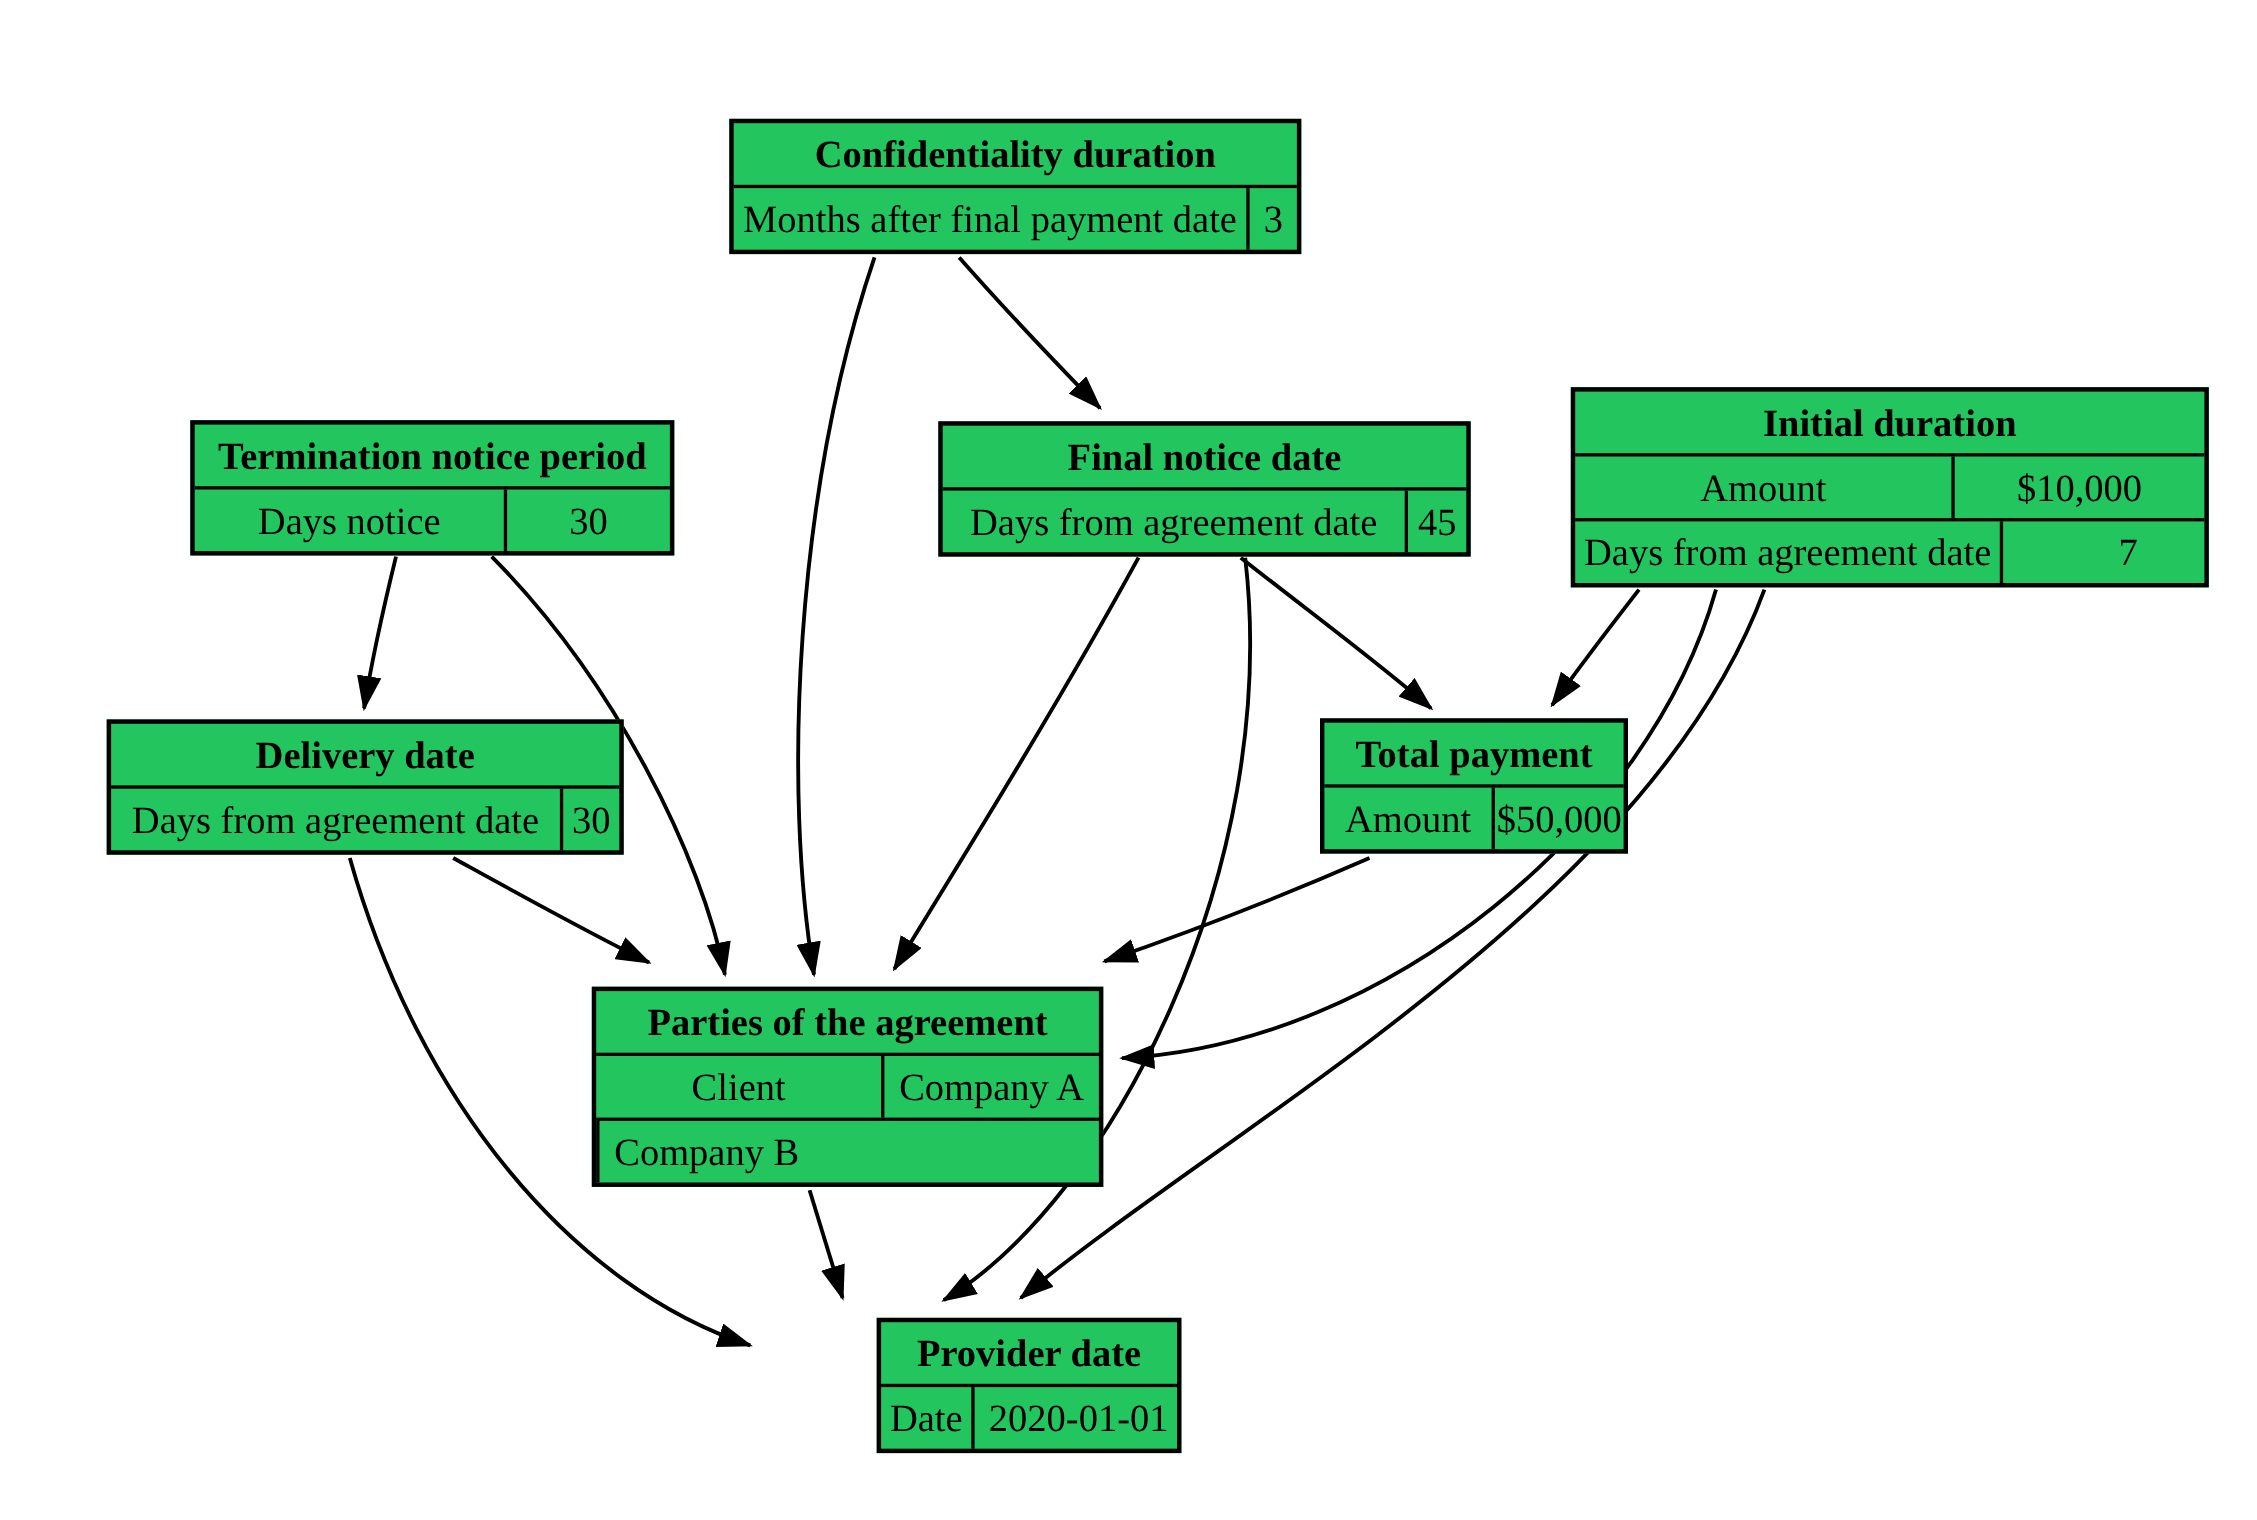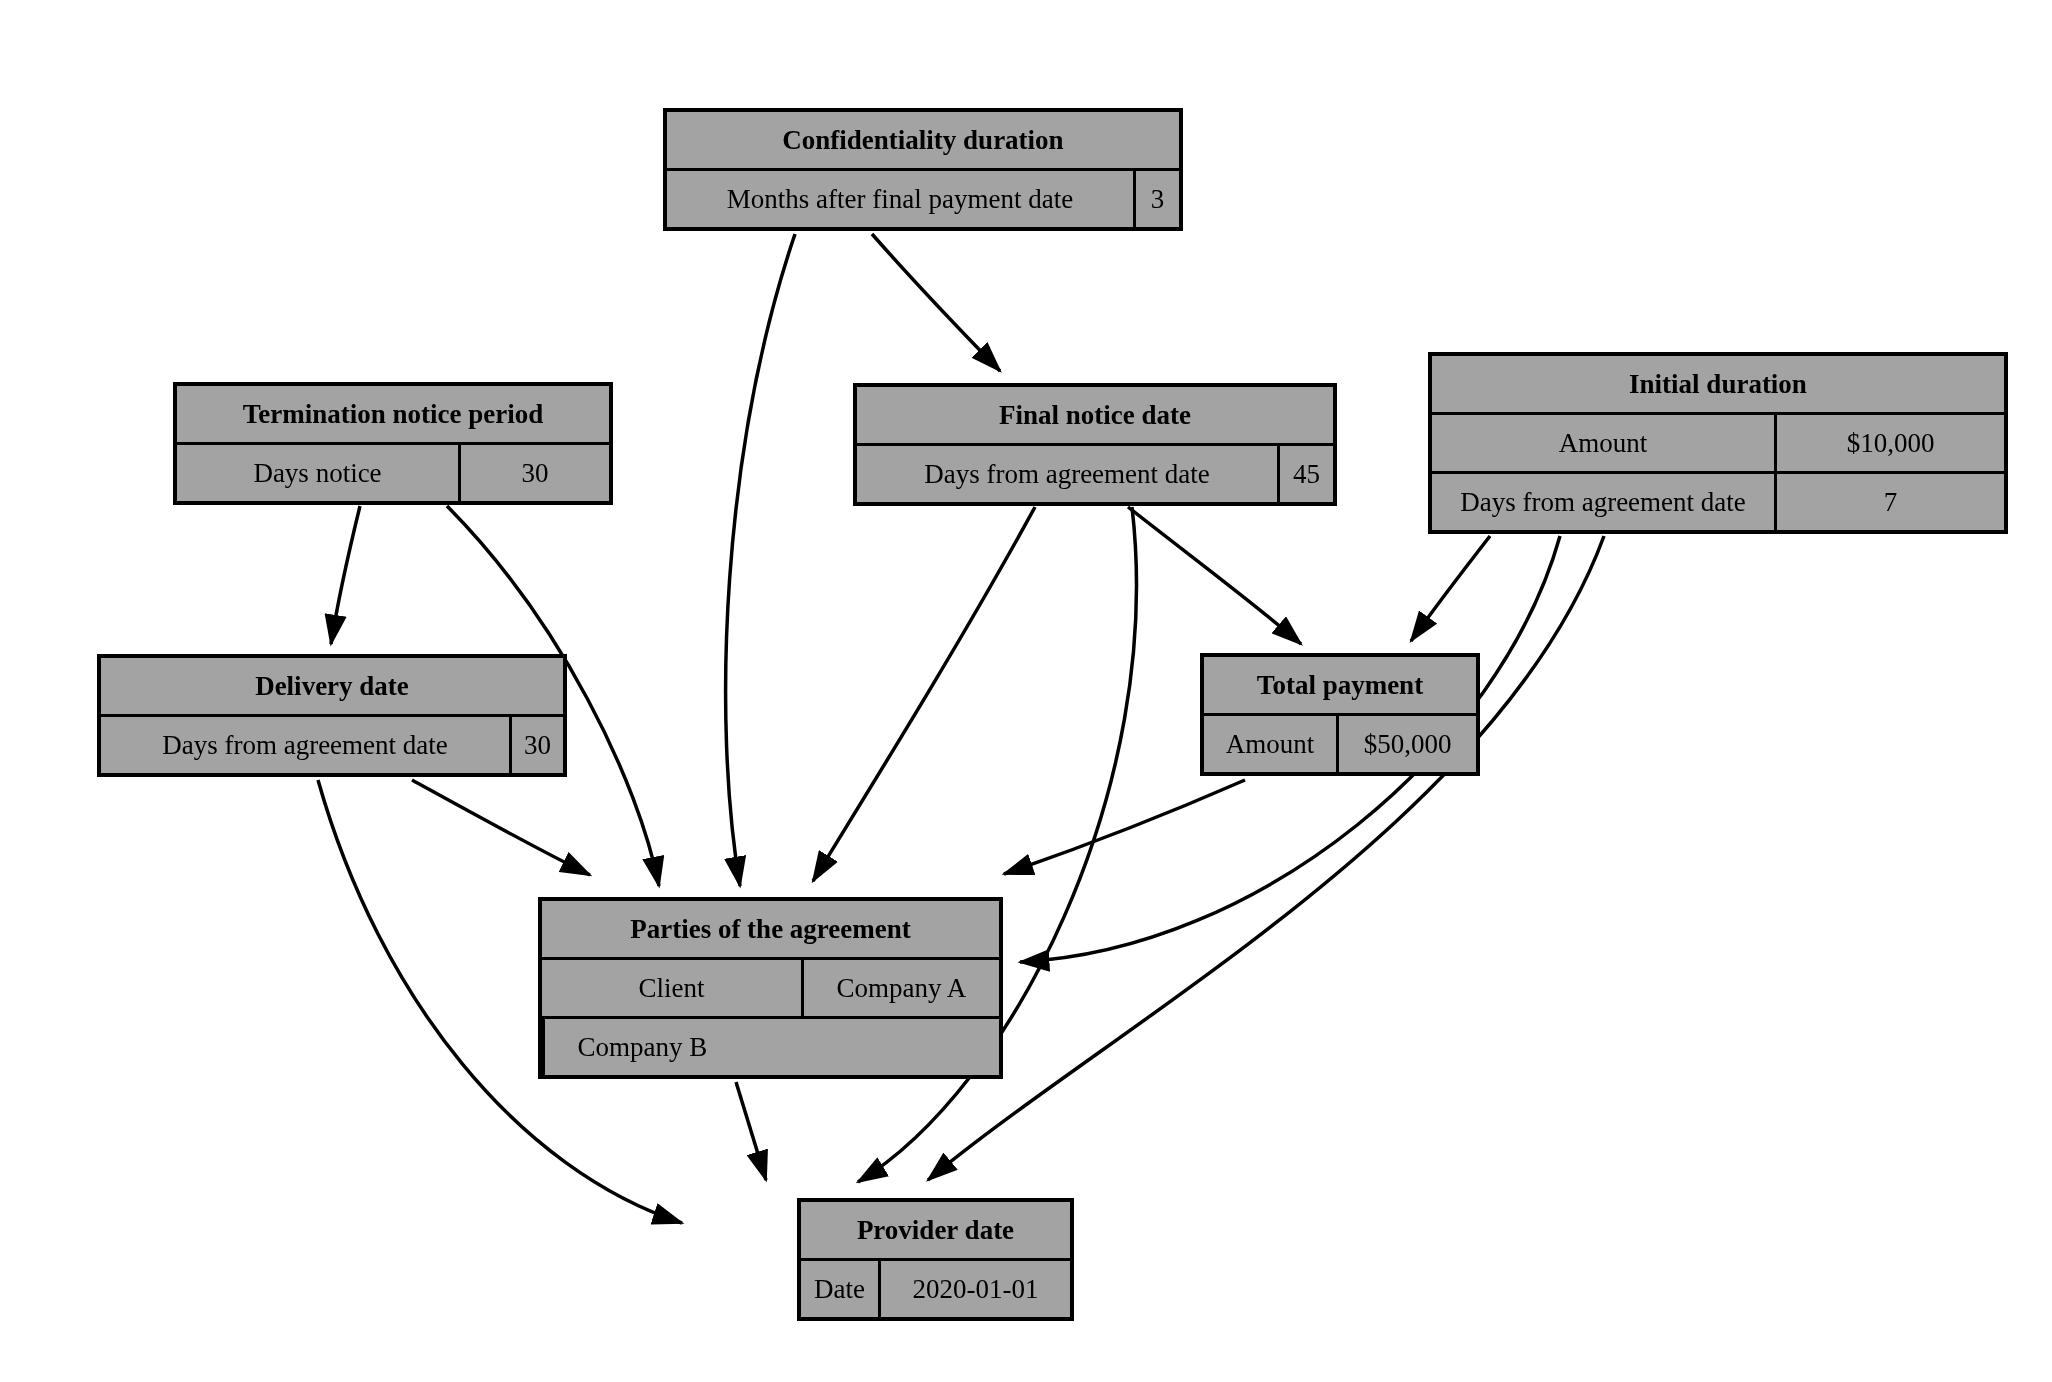--- a/index.html
+++ b/index.html
@@ -13,24 +13,24 @@
     overflow: hidden;
   }
   #edge-layer {
     position:absolute; left:0; top:0; width:2052px; height:1382px;
   }
   #edge-layer path.edge {
     fill:none; stroke:#000; stroke-width:3.5px;
   }
   .node {
     position:absolute;
-    background:#a3a3a3;
+    background:#22c55e;
     border:4px solid #000;
     box-sizing:border-box;
-    font-size:27px;
+    font-size:35px;
     line-height:1;
   }
   .node-title {
     height:56px;
     display:flex; align-items:center; justify-content:center;
     font-weight:bold;
     padding:0 12px;
     white-space:nowrap;
   }
   .node-row {
@@ -116,21 +116,21 @@
     <div class="node-row">
       <div class="cell cell-label">Days from agreement date</div>
       <div class="cell cell-value" style="width:54px;">30</div>
     </div>
   </div>
 
   <div class="node" style="left:1200px; top:653px; width:280px;">
     <div class="node-title">Total payment</div>
     <div class="node-row">
       <div class="cell cell-label">Amount</div>
-      <div class="cell cell-value" style="width:140px;">$50,000</div>
+      <div class="cell cell-value" style="width:120px;">$50,000</div>
     </div>
   </div>
 
   <div class="node" style="left:538px; top:897px; width:465px;">
     <div class="node-title">Parties of the agreement</div>
     <div class="node-row">
       <div class="cell cell-label">Client</div>
       <div class="cell cell-value" style="width:198px;">Company A</div>
     </div>
     <div class="node-row">

